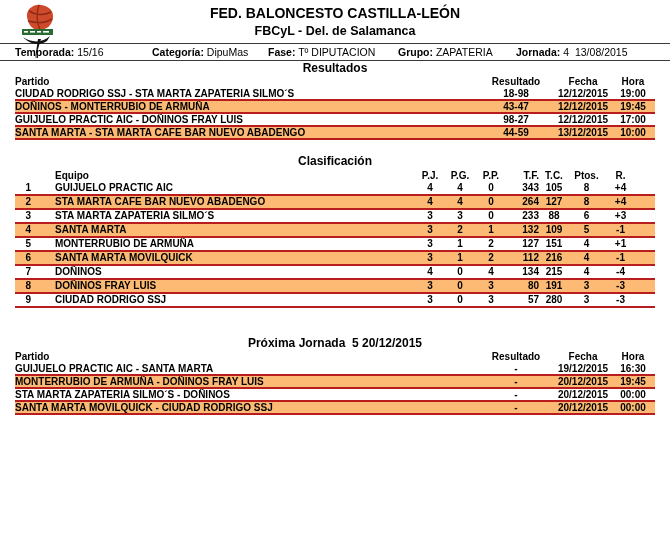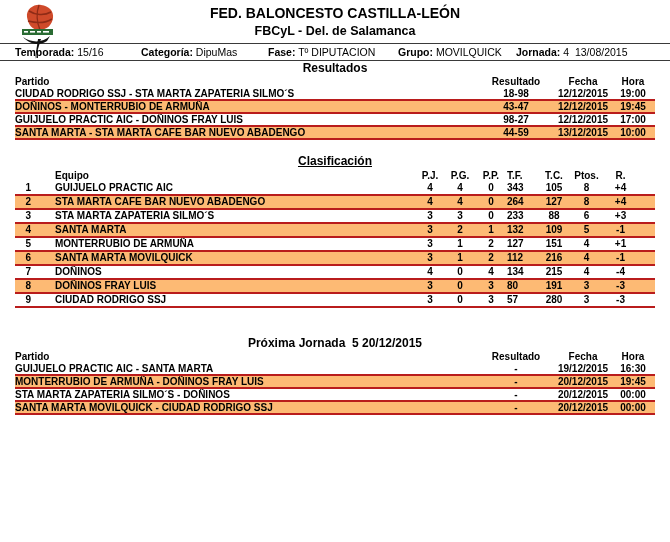--- a/index.html
+++ b/index.html
@@ -18,29 +18,29 @@
   .t2 { font-size: 12.5px; font-weight: bold; margin-top: 2px; }
   .t3 { font-size: 11.5px; font-weight: bold; }
 
   .rule { border: none; border-top: 1.5px solid #3a3a3a; margin: 0; }
   .rule1 { margin-top: 5px; }
 
   .meta { position: relative; height: 16px; font-size: 10.5px; }
   .meta .grp { position: absolute; top: 2px; white-space: pre; }
   .meta b { font-weight: bold; }
   .g-temporada { left: 15px; }
-  .g-categoria { left: 141px; }
+  .g-categoria { left: 152px; }
   .g-fase      { left: 268px; }
   .g-grupo     { left: 398px; }
   .g-jornada   { left: 516px; }
 
   
   .sec-title { text-align: center; font-weight: bold; font-size: 12px; white-space: pre; }
   .st-results   { }
-  .st-standings { margin-top: 14px; text-decoration: underline; }
+  .st-standings { margin-top: 14px; }
   .st-next      { margin-top: 28px; }
 
   .tbl { margin: 1px 15px 0 15px; width: 640px; }
   .trow { display: flex; align-items: center; height: 13px; font-size: 10px;
           border-bottom: 2px solid #b91c1c; font-weight: bold; }
   .trow.head { border-bottom: none; font-weight: bold; height: 12px; }
   .trow.alt { background: #fdba74; }
   .s-row { height: 14px; }
   .s-row.head { height: 13px; }
 
@@ -48,21 +48,21 @@
   .c-partido { flex: 1; text-align: left; white-space: nowrap; overflow: hidden; }
   .c-res  { width: 78px; text-align: center; }
   .c-fecha{ width: 56px; text-align: center; }
   .c-hora { width: 44px; text-align: center; }
 
   
   .c-pos    { width: 18px; text-align: right; padding-right: 2px; }
   .c-equipo { flex: 1; text-align: left; padding-left: 22px; white-space: nowrap; overflow: hidden; }
   .c-n  { width: 30px; text-align: center; }
   .c-pp { width: 32px; text-align: center; }
-  .c-tf { width: 32px; text-align: left; }
+  .c-tf { width: 32px; text-align: right; }
   .c-ptos { width: 35px; text-align: center; }
   .c-r  { width: 33px; text-align: center; }
   .c-pad { width: 18px; }
 </style>
 </head>
 <body>
 
 <div class="logo">
   <svg width="46" height="58" viewBox="0 0 46 58">
     <path d="M10,14 C9,6 17,1 24,2 C32,3 37,8 36,15 C35,22 30,27 22,27 C15,27 11,21 10,14 Z" fill="#cf4a2a"></path>
@@ -83,21 +83,21 @@
   <div class="t1">FED. BALONCESTO CASTILLA-LEÓN</div>
   <div class="t2">FBCyL - Del. de Salamanca</div>
 </div>
 
 <hr class="rule rule1">
 
 <div class="meta">
   <span class="grp g-temporada"><b>Temporada:</b> <span>15/16</span></span>
   <span class="grp g-categoria"><b>Categoría:</b> <span>DipuMas</span></span>
   <span class="grp g-fase"><b>Fase:</b> <span>Tº DIPUTACION</span></span>
-  <span class="grp g-grupo"><b>Grupo:</b> <span>MOVILQUICK</span></span>
+  <span class="grp g-grupo"><b>Grupo:</b> <span>ZAPATERIA</span></span>
   <span class="grp g-jornada"><b>Jornada:</b> <span>4  13/08/2015</span></span>
 </div>
 
 <hr class="rule">
 
 <div class="sec-title st-results">Resultados</div>
 
 <div class="tbl">
   <div class="trow head">
     <div class="c-partido">Partido</div>

